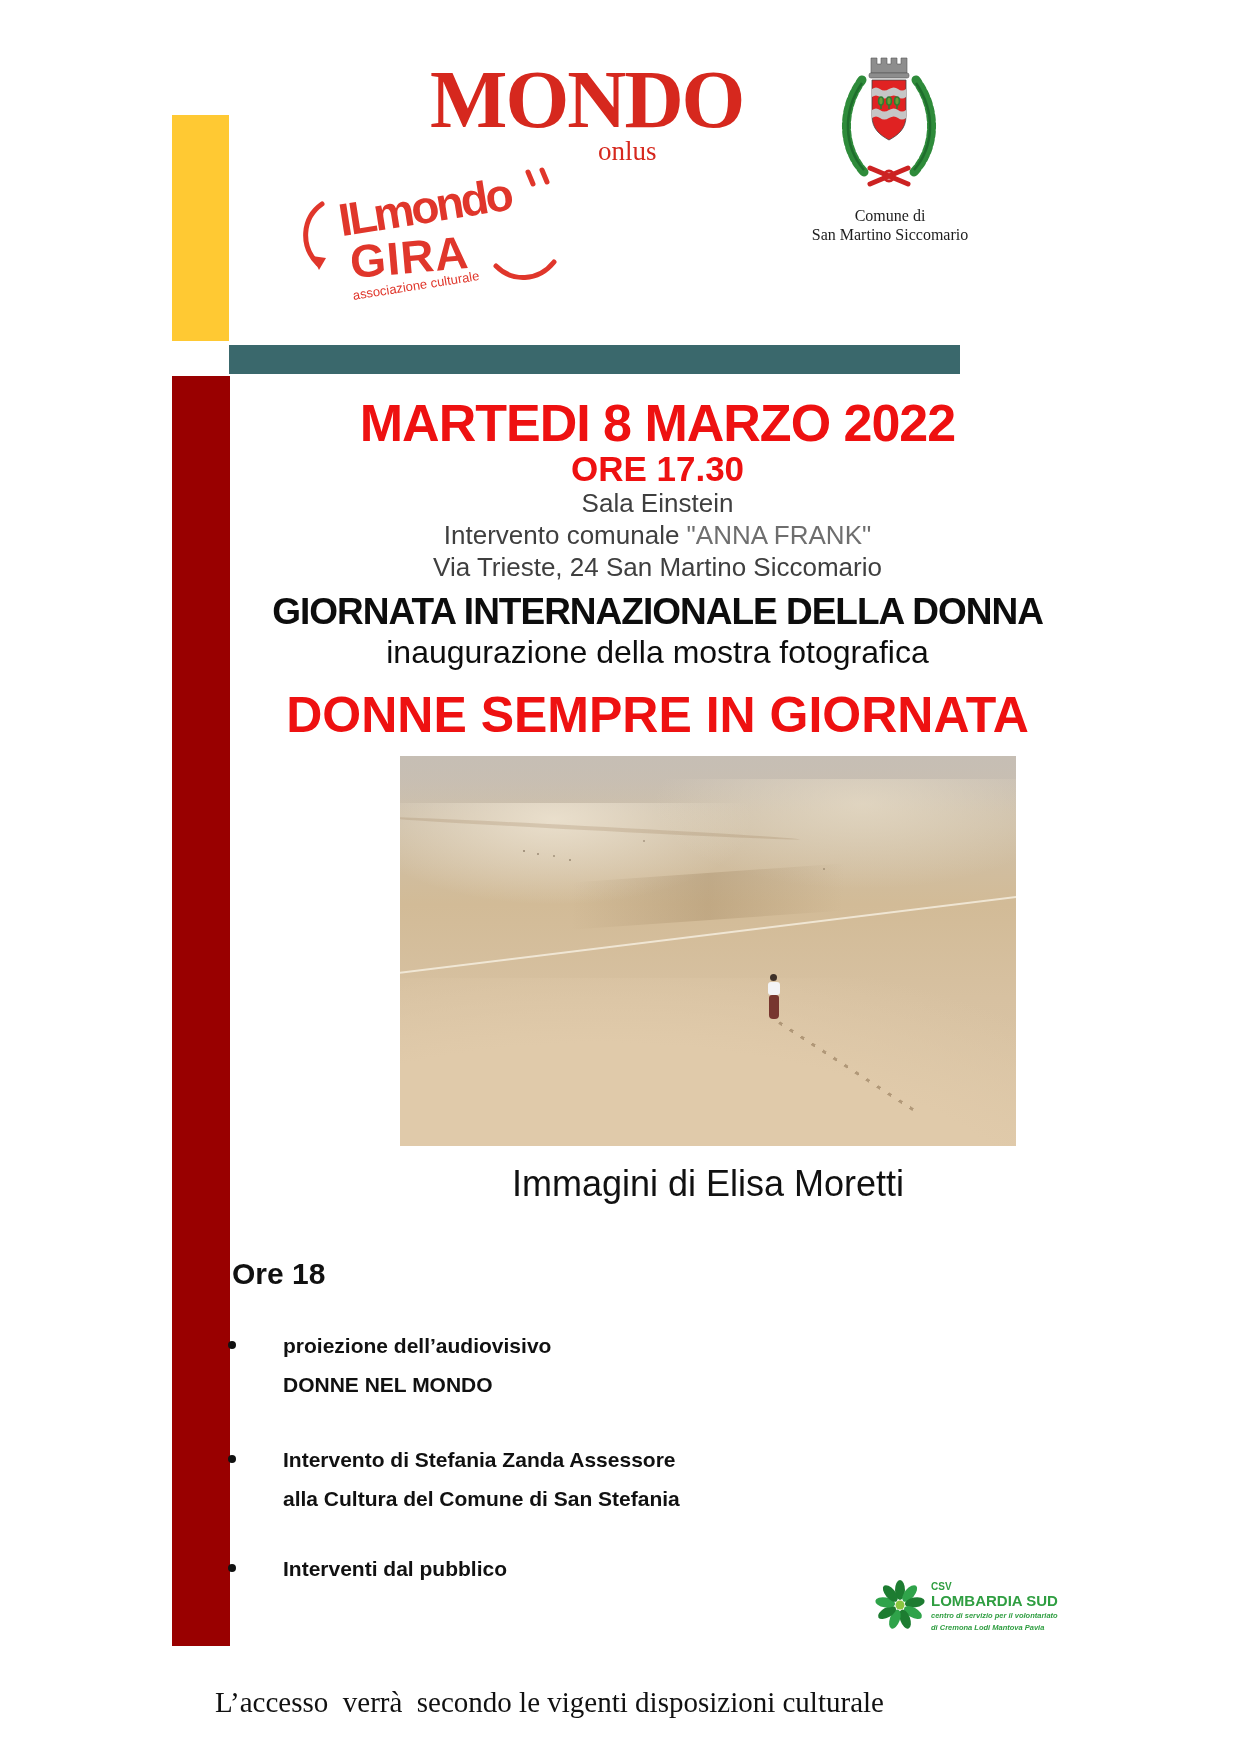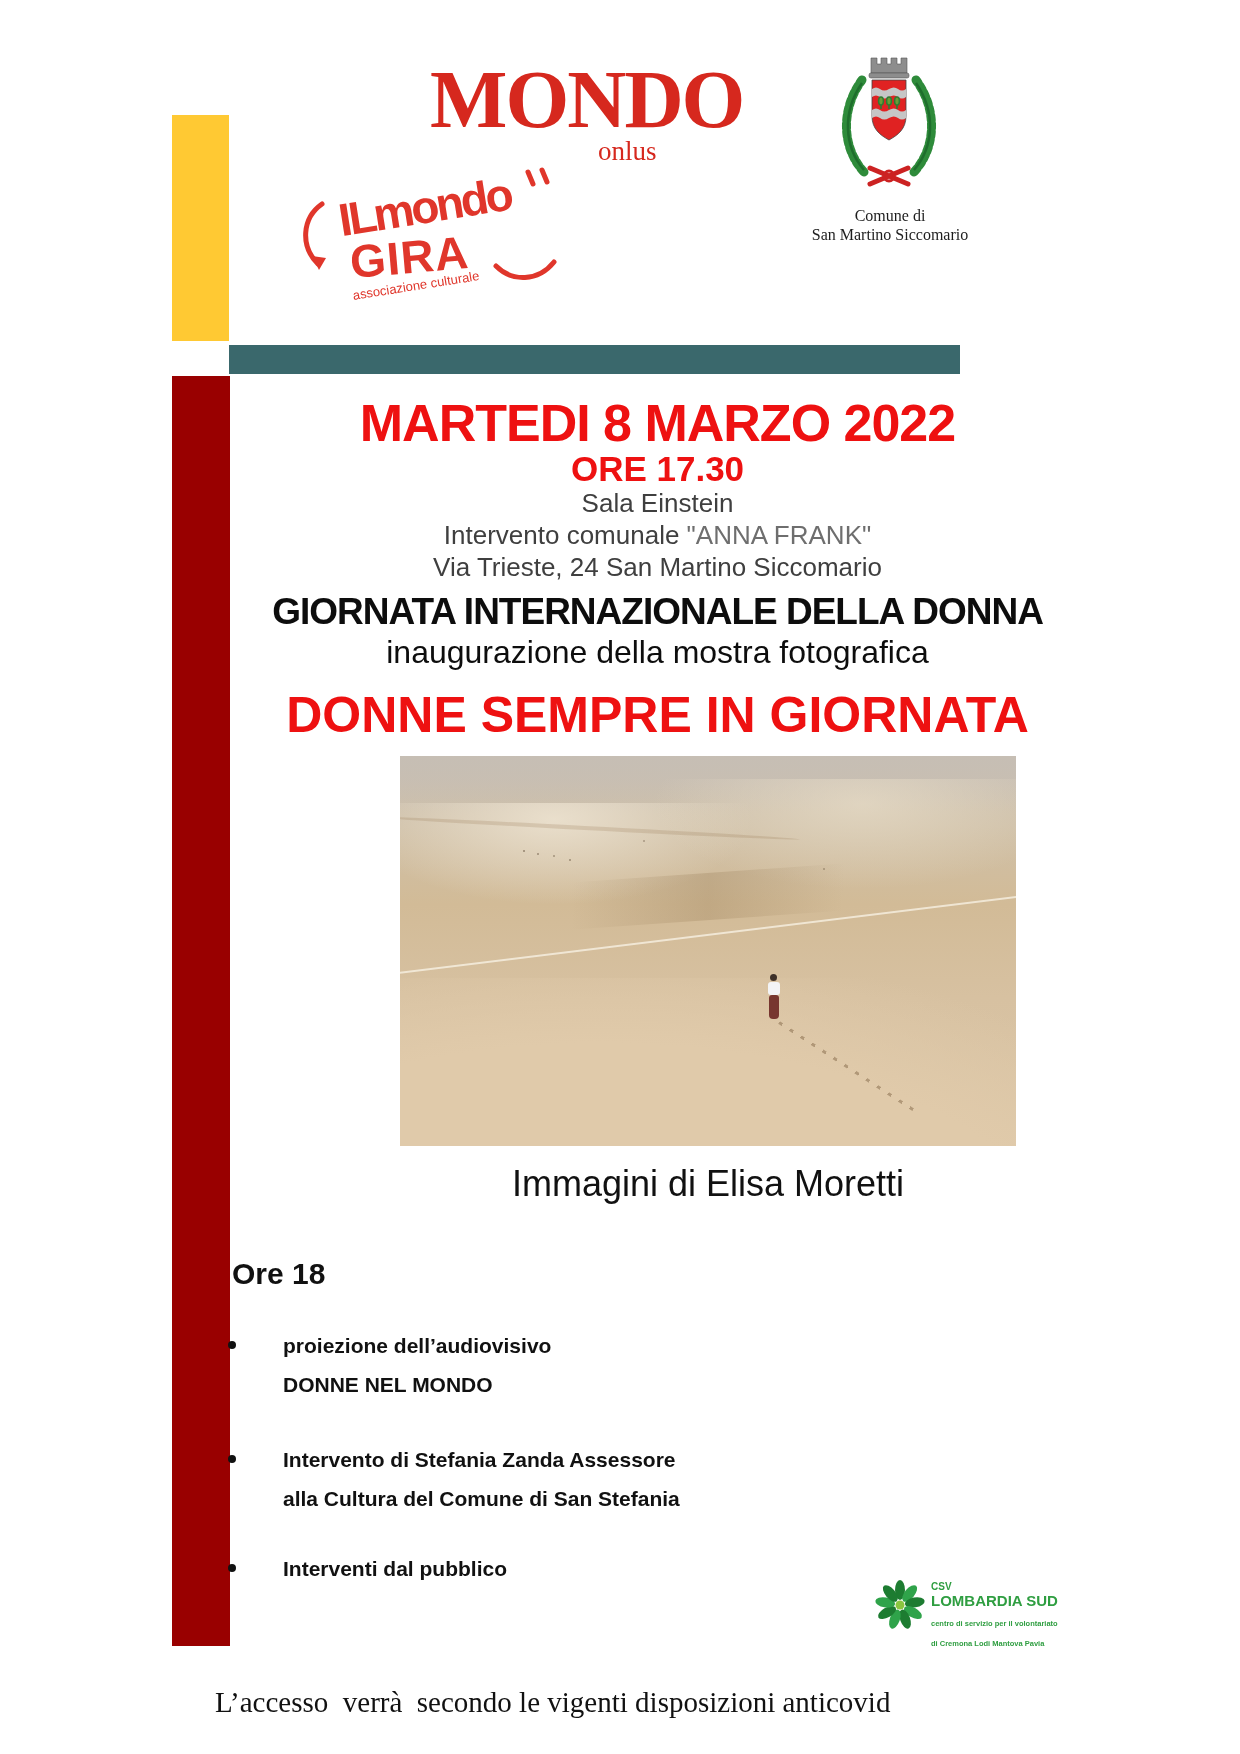--- a/index.html
+++ b/index.html
@@ -65,21 +65,21 @@
   .bullet .dot{width:8px;height:8px;border-radius:50%;background:#111;margin-top:15px;flex:none;}
   .bullet .btxt{margin-left:47px;font-size:21px;font-weight:bold;color:#111111;line-height:39px;}
   #bullet1{top:1326px;}
   #bullet2{top:1440px;justify-content:center;}
   #bullet3{top:1549px;}
   
   #csv{position:absolute;left:874px;top:1578px;display:flex;align-items:flex-start;}
   #csv .txt{margin-left:5px;margin-top:4px;line-height:1;}
   #csv .small{font-size:10px;font-weight:bold;color:#2f9e41;}
   #csv .name{font-size:15px;font-weight:bold;color:#2f9e41;letter-spacing:0px;margin-top:1px;}
-  #csv .tag{font-size:7.5px;font-weight:bold;color:#2f9e41;margin-top:12px;}
+  #csv .tag{font-size:7.5px;font-weight:bold;color:#2f9e41;margin-top:4px;font-style:italic;}
   
   #notice{position:absolute;left:215px;top:1686px;font-family:"Liberation Serif",serif;font-size:29px;color:#111111;white-space:pre-wrap;}
 </style>
 </head>
 <body>
 
 <div id="page">
 
   <div id="bar-yellow" class="bar"></div>
   <div id="bar-teal" class="bar"></div>
@@ -202,15 +202,15 @@
       </g>
     </svg>
     <div class="txt">
       <div class="small">CSV</div>
       <div class="name">LOMBARDIA SUD</div>
       <div class="tag">centro di servizio per il volontariato</div>
       <div class="tag">di Cremona Lodi Mantova Pavia</div>
     </div>
   </div>
 
-  <div id="notice">L’accesso  verrà  secondo le vigenti disposizioni anticovid</div>
+  <div id="notice">L’accesso  verrà  secondo le vigenti disposizioni culturale</div>
 
 </div>
 
 </body></html>

